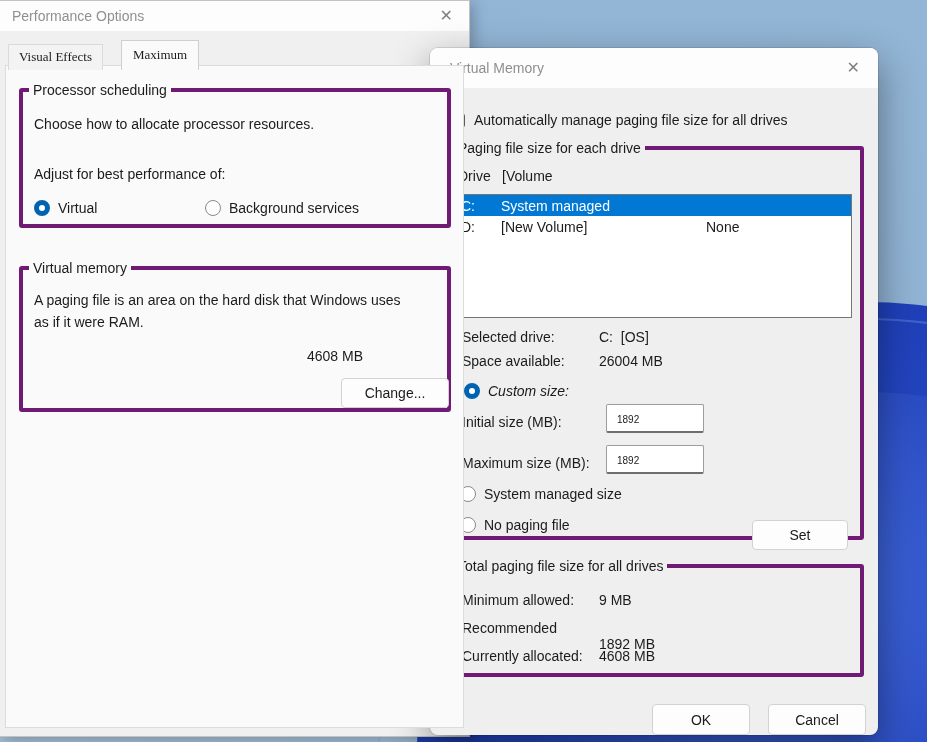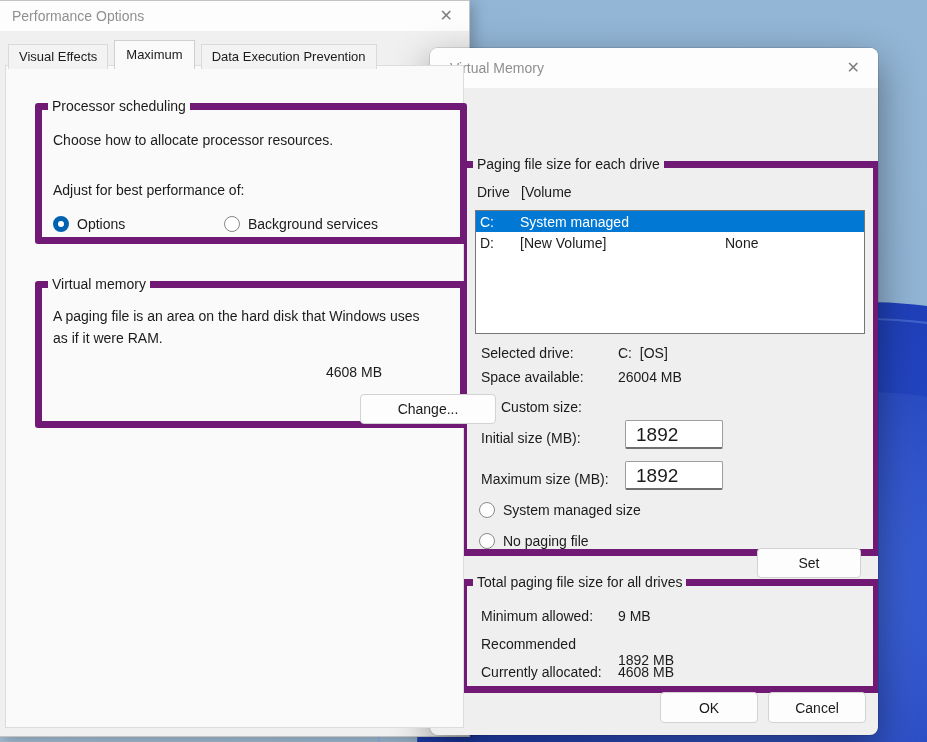--- a/index.html
+++ b/index.html
@@ -16,32 +16,32 @@
   .bloom3{position:absolute;right:-430px;bottom:-560px;width:980px;height:980px;border-radius:50%;
     border:2px solid rgba(130,160,240,.35);}
 
   
   .btn{background:#fdfdfd;border:1px solid #d2d2d2;border-radius:4px;color:#1b1b1b;
     font-family:inherit;font-size:14px;display:flex;align-items:center;justify-content:center;box-sizing:border-box;}
   .radio{width:16px;height:16px;border-radius:50%;background:#fff;border:1px solid #8a8a8a;box-sizing:border-box;flex:none;}
   .radio.checked{border:5px solid #0063b1;}
   .checkbox{width:15px;height:15px;border:1px solid #5c5c5c;border-radius:3px;background:#fff;box-sizing:border-box;flex:none;}
   .xicon{color:#7f7f7f;font-size:16px;line-height:1;cursor:default;}
-  fieldset{border:7px solid #701a75;border-radius:3px;margin:16px;padding:0;position:absolute;box-sizing:border-box;}
+  fieldset{border:4px solid #701a75;border-radius:3px;margin:0;padding:0;position:absolute;box-sizing:border-box;}
   legend{font-size:14px;padding:0 4px;margin-left:6px;color:#1b1b1b;}
 
   
   .po-window{position:absolute;left:0;top:0;width:470px;height:737px;background:#f0f0f0;
     border:1px solid #c3c3c3;border-left:none;box-sizing:border-box;box-shadow:3px 3px 14px rgba(0,0,0,.25);}
   .po-titlebar{height:30px;background:#fdfdfd;display:flex;align-items:center;position:relative;}
   .po-title{color:#909090;font-size:14px;padding-left:12px;}
   .po-close{position:absolute;right:16px;top:7px;}
   .po-tabs{position:absolute;left:8px;top:38px;display:flex;align-items:flex-end;z-index:2;}
   .tab{font-size:13px;padding:4px 10px 5px;border:1px solid #dadada;border-bottom:none;background:#f3f3f3;
-    margin-right:6px;position:relative;top:1px;}
+    margin-right:18px;position:relative;top:1px;font-family:Liberation Serif, serif;}
   .tab.selected{background:#fafafa;padding:6px 11px 7px;top:1px;z-index:3;border-color:#cfcfcf;}
   .po-panel{position:absolute;left:5px;right:5px;top:64px;bottom:8px;background:#fafafa;border:1px solid #dcdcdc;z-index:1;}
   .po-proc{left:13px;top:16px;width:432px;height:146px;}
   .po-vm{left:13px;top:194px;width:432px;height:152px;}
   .fld-text{position:absolute;left:11px;}
   .radio-item{position:absolute;display:flex;align-items:center;gap:8px;}
 
   
   .vm-window{position:absolute;left:430px;top:48px;width:448px;height:687px;background:#efefef;border-radius:8px;
     box-shadow:0 14px 38px rgba(0,0,0,.42),0 0 0 1px rgba(0,0,0,.10);overflow:hidden;}
@@ -51,77 +51,80 @@
   .vm-check{position:absolute;left:20px;top:64px;display:flex;align-items:center;gap:9px;}
   .vm-paging{left:14px;width:420px;top:92px;height:400px;}
   .vm-totals{left:14px;width:420px;top:510px;height:119px;}
   .list-header{position:absolute;left:10px;right:10px;top:12px;display:grid;grid-template-columns:44px 170px auto;}
   .listbox{position:absolute;left:8px;right:8px;top:38px;height:124px;background:#fff;border:1px solid #767676;box-sizing:border-box;}
   .listrow{height:21px;display:grid;grid-template-columns:40px 205px auto;padding-left:4px;align-items:center;}
   .listrow.selected{background:#0078d4;color:#fff;}
   .info-label{position:absolute;left:14px;}
   .info-value{position:absolute;left:151px;white-space:pre;}
   .sizebox{position:absolute;left:158px;width:98px;height:29px;background:#fff;border:1px solid #9d9d9d;
-    border-bottom:2px solid #6e6e6e;box-sizing:border-box;font-family:inherit;font-size:19px;padding:2px 0 0 10px;color:#1b1b1b;border-radius:2px;}
-  .set-btn{position:absolute;right:12px;top:376px;width:104px;height:30px;}
-  .vm-buttons{position:absolute;right:12px;bottom:12px;display:flex;gap:10px;margin-left:9px;}
+    border-bottom:2px solid #6e6e6e;box-sizing:border-box;font-family:inherit;font-size:10px;padding:2px 0 0 10px;color:#1b1b1b;border-radius:2px;}
+  .set-btn{position:absolute;right:12px;top:364px;width:96px;height:30px;}
+  .vm-buttons{position:absolute;right:12px;bottom:0;display:flex;gap:18px;margin-left:9px;}
   .vm-buttons .btn{width:98px;height:31px;}
 </style>
 </head>
 <body>
 
 <div class="bloom1"></div>
 <div class="bloom2"></div>
 <div class="bloom3"></div>
 
 <div class="po-window">
   <div class="po-titlebar">
     <span class="po-title">Performance Options</span>
     <span class="po-close xicon">✕</span>
   </div>
 
   <div class="po-tabs">
     <div class="tab">Visual Effects</div>
     <div class="tab selected">Maximum</div>
-    <div class="tab">Data Execution Prevention</div>
   </div>
 
   <div class="po-panel">
 
     <fieldset class="po-proc">
       <legend>Processor scheduling</legend>
       <div class="fld-text" style="top:68px;">Adjust for best performance of:</div>
       <div class="fld-text" style="top:18px;">Choose how to allocate processor resources.</div>
       <div class="radio-item" style="left:11px;top:102px;">
         <span class="radio checked"></span>
-        <span>Options</span>
+        <span>Virtual</span>
       </div>
       <div class="radio-item" style="left:182px;top:102px;">
         <span class="radio"></span>
         <span>Background services</span>
       </div>
     </fieldset>
 
     <fieldset class="po-vm">
       <legend>Virtual memory</legend>
       <div class="fld-text" style="top:16px;">A paging file is an area on the hard disk that Windows uses</div>
       <div class="fld-text" style="top:38px;">as if it were RAM.</div>
       <div class="fld-text" style="left:284px;top:72px;">4608 MB</div>
-      <button class="btn" style="position:absolute;left:318px;top:102px;width:136px;height:30px;">Change...</button>
+      <button class="btn" style="position:absolute;left:318px;top:102px;width:108px;height:30px;">Change...</button>
     </fieldset>
 
   </div>
 </div>
 
 <div class="vm-window">
   <div class="vm-titlebar">
     <span class="vm-title">Virtual Memory</span>
     <span class="vm-close xicon">✕</span>
   </div>
 
+  <div class="vm-check">
+    <span class="checkbox"></span>
+    <span>Automatically manage paging file size for all drives</span>
+  </div>
 
   <fieldset class="vm-paging">
     <legend>Paging file size for each drive</legend>
 
     <div class="list-header">
       <span>Drive</span>
       <span>[Volume</span>
     </div>
 
     <div class="listbox">
@@ -134,21 +137,21 @@
         <span>[New Volume]</span>
         <span>None</span>
       </div>
     </div>
 
     <span class="info-label" style="top:173px;">Selected drive:</span>
     <span class="info-value" style="top:173px;">C:  [OS]</span>
     <span class="info-label" style="top:197px;">Space available:</span>
     <span class="info-value" style="top:197px;">26004 MB</span>
 
-    <div class="radio-item" style="left:10px;top:227px;">
+    <div class="radio-item" style="left:16px;top:227px;font-style:italic;">
       <span class="radio checked"></span>
       <span>Custom size:</span>
     </div>
 
     <span class="info-label" style="top:258px;">Initial size (MB):</span>
     <input class="sizebox" style="top: 248px;" value="1892">
 
     <span class="info-label" style="top:299px;">Maximum size (MB):</span>
     <input class="sizebox" style="top: 289px;" value="1892">
 

